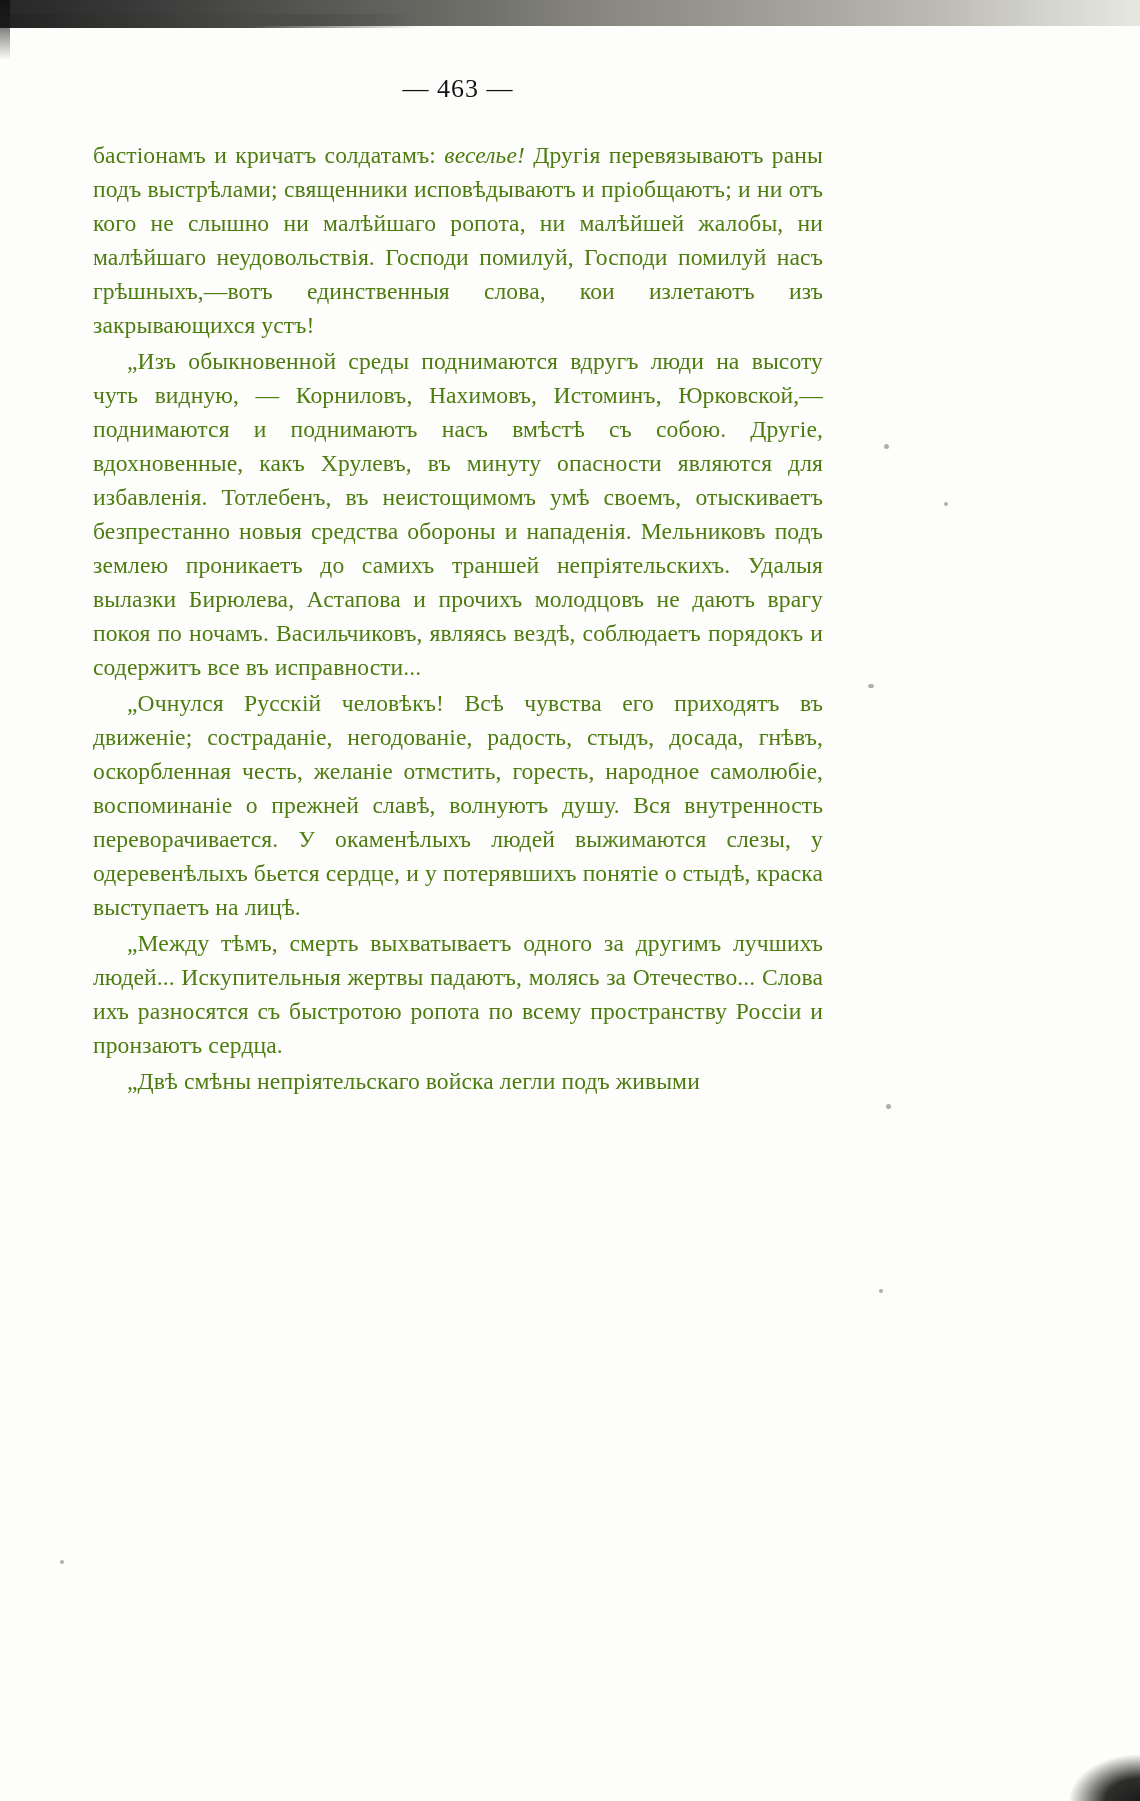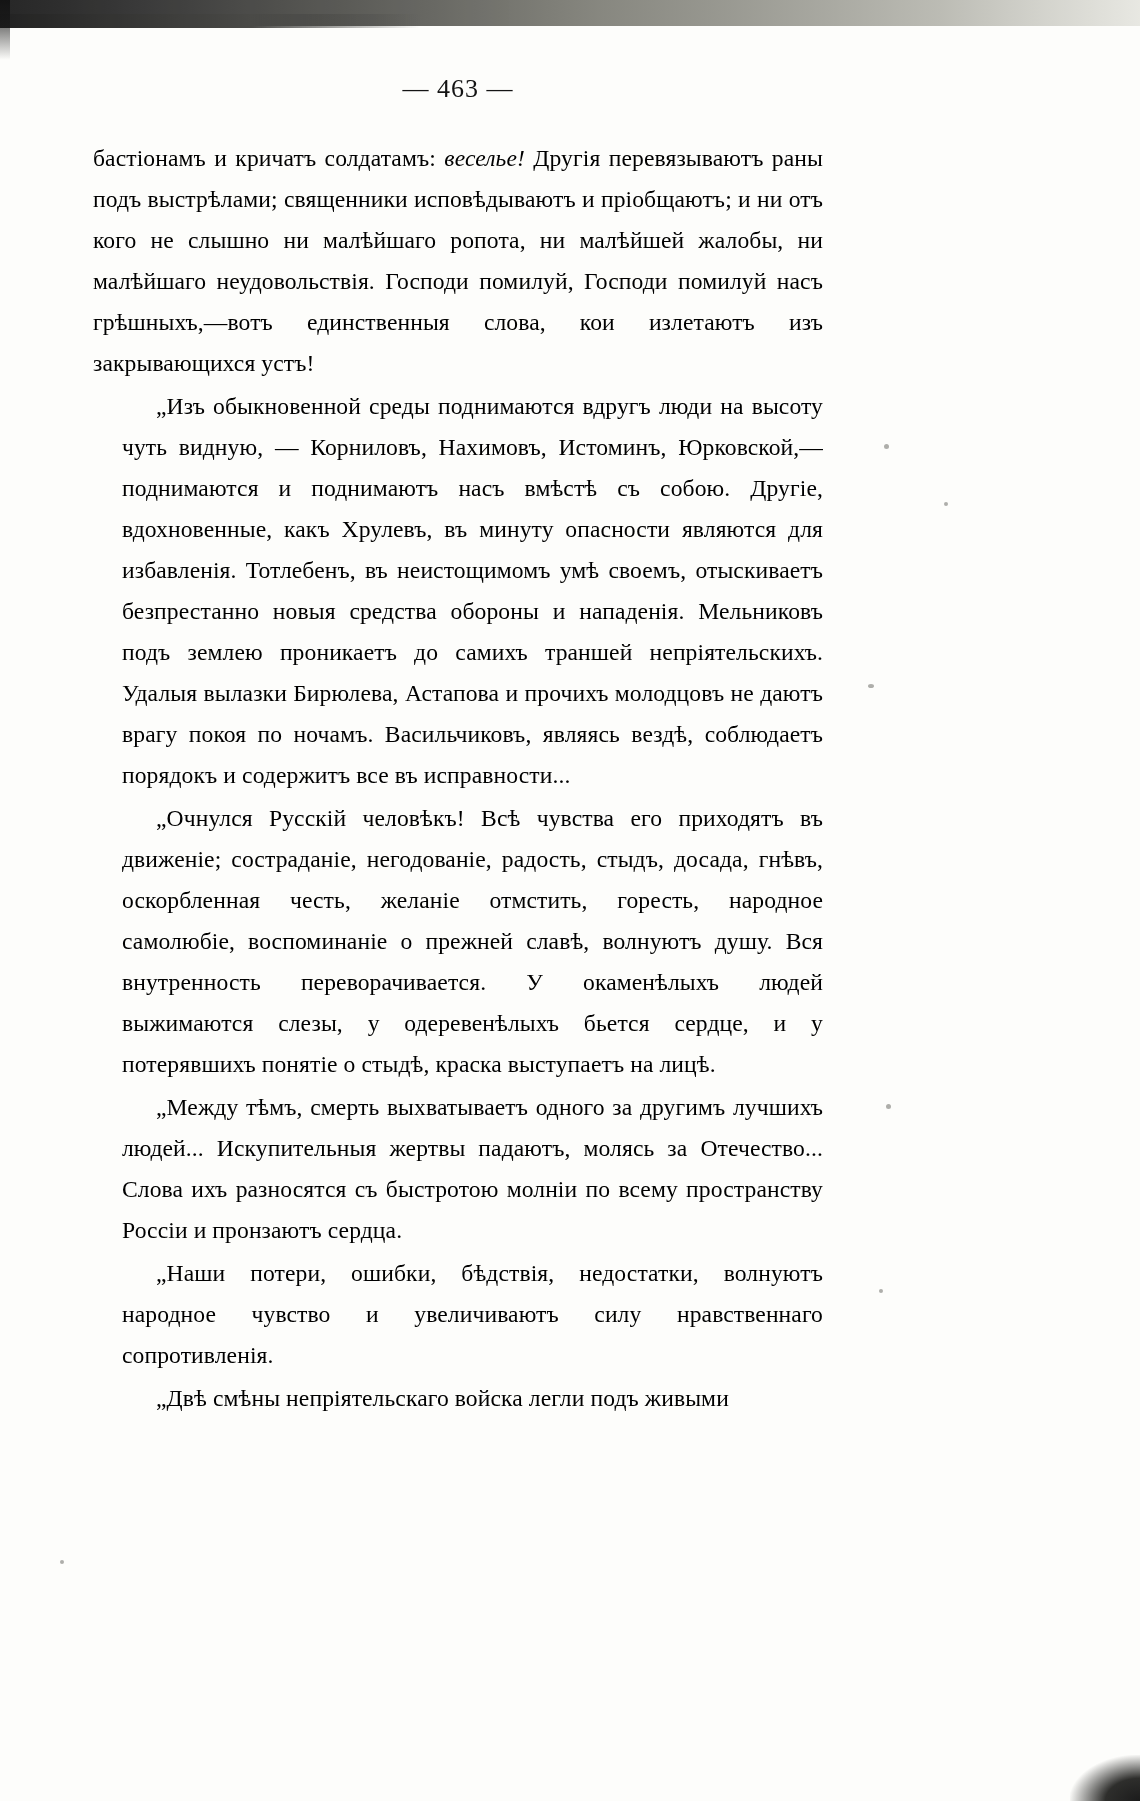--- a/index.html
+++ b/index.html
@@ -84,33 +84,32 @@
     letter-spacing: 1px;
     margin-top: 74px;
     margin-bottom: 34px;
     font-family: "Liberation Serif", serif;
     color: #141414;
   }
 
   p.para {
     margin: 0 0 1px 0;
     font-size: 23.6px;
-    line-height: 41px;
+    line-height: 34px;
     text-align: justify;
     text-justify: inter-word;
-    color: #000000;
+    color: #4d7c0f;
     font-family: "Liberation Serif", serif;
     letter-spacing: 0.1px;
   }
   p.para.indent {
     text-indent: 34px;
   }
   p.para + p.para {
     margin-top: 2px;
-    margin-left: 29px;
   }
   .ital {
     font-style: italic;
   }
   .lastline {
     text-align: left;
   }
 </style>
 </head>
 <body>
@@ -129,19 +128,18 @@
   <div class="speck" style="left:60px; top:1560px; width:4px; height:4px;"></div>
 
   <div class="content">
 
     <div class="folio">— 463 —</div>
 
     <div id="body-text">
         <p class="para"><span>бастіонамъ и кричатъ солдатамъ: </span><span class="ital">веселье!</span><span> Другія перевязываютъ раны подъ выстрѣлами; священники исповѣдываютъ и пріобщаютъ; и ни отъ кого не слышно ни малѣйшаго ропота, ни малѣйшей жалобы, ни малѣйшаго неудовольствія. Господи помилуй, Господи помилуй насъ грѣшныхъ,—вотъ единственныя слова, кои излетаютъ изъ закрывающихся устъ!</span></p>
         <p class="para indent"><span>„Изъ обыкновенной среды поднимаются вдругъ люди на высоту чуть видную, — Корниловъ, Нахимовъ, Истоминъ, Юрковской,—поднимаются и поднимаютъ насъ вмѣстѣ съ собою. Другіе, вдохновенные, какъ Хрулевъ, въ минуту опасности являются для избавленія. Тотлебенъ, въ неистощимомъ умѣ своемъ, отыскиваетъ безпрестанно новыя средства обороны и нападенія. Мельниковъ подъ землею проникаетъ до самихъ траншей непріятельскихъ. Удалыя вылазки Бирюлева, Астапова и прочихъ молодцовъ не даютъ врагу покоя по ночамъ. Васильчиковъ, являясь вездѣ, соблюдаетъ порядокъ и содержитъ все въ исправности...</span></p>
         <p class="para indent"><span>„Очнулся Русскій человѣкъ! Всѣ чувства его приходятъ въ движеніе; состраданіе, негодованіе, радость, стыдъ, досада, гнѣвъ, оскорбленная честь, желаніе отмстить, горесть, народное самолюбіе, воспоминаніе о прежней славѣ, волнуютъ душу. Вся внутренность переворачивается. У окаменѣлыхъ людей выжимаются слезы, у одеревенѣлыхъ бьется сердце, и у потерявшихъ понятіе о стыдѣ, краска выступаетъ на лицѣ.</span></p>
-        <p class="para indent"><span>„Между тѣмъ, смерть выхватываетъ одного за другимъ лучшихъ людей... Искупительныя жертвы падаютъ, молясь за Отечество... Слова ихъ разносятся съ быстротою молніи по всему пространству Россіи и пронзаютъ сердца.</span></p>
-        <p class="para indent"><span>„Наши потери, ошибки, бѣдствія, недостатки, волнуютъ народное чувство и увеличиваютъ силу нравственнаго сопротивленія.</span></p>
+        <p class="para indent"><span>„Между тѣмъ, смерть выхватываетъ одного за другимъ лучшихъ людей... Искупительныя жертвы падаютъ, молясь за Отечество... Слова ихъ разносятся съ быстротою ропота по всему пространству Россіи и пронзаютъ сердца.</span></p>
         <p class="para indent lastline"><span>„Двѣ смѣны непріятельскаго войска легли подъ живыми</span></p>
       </div>
 
   </div>
 </div>
 
 </body></html>

